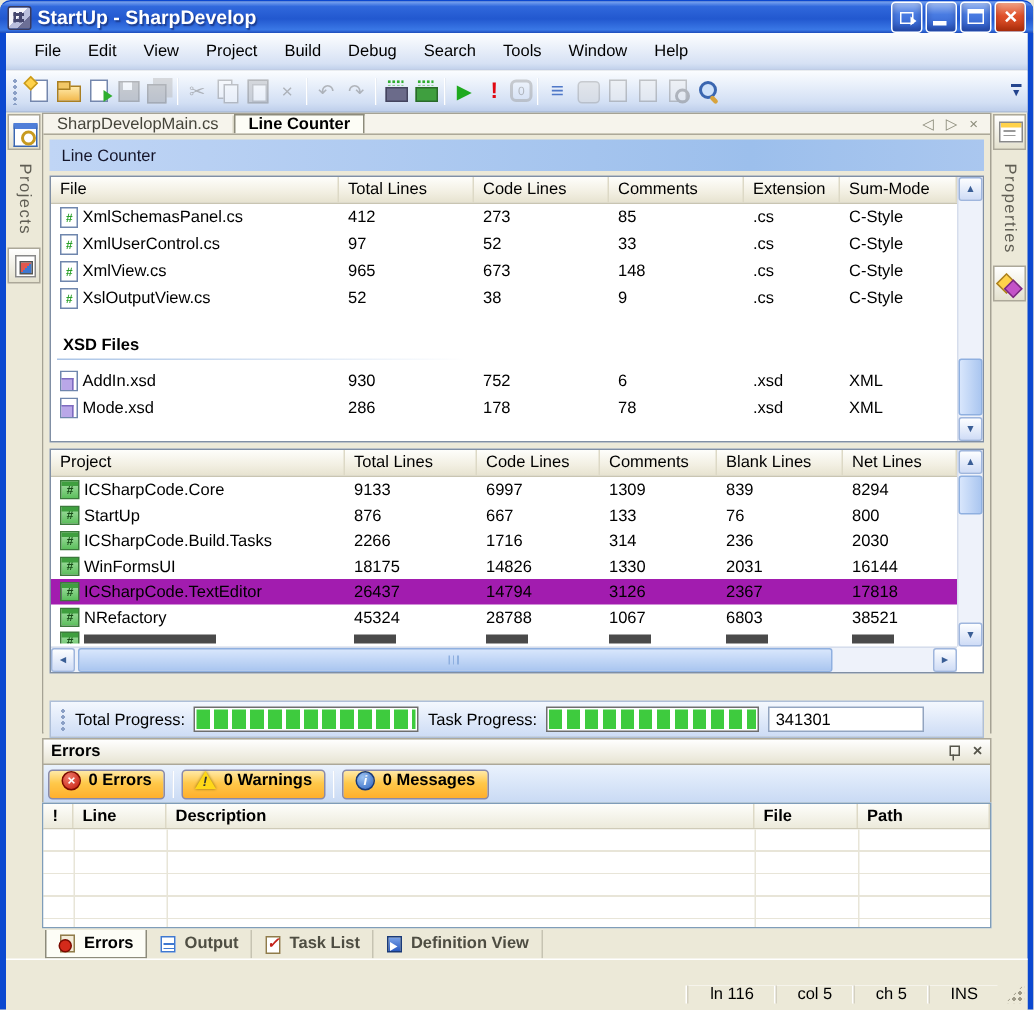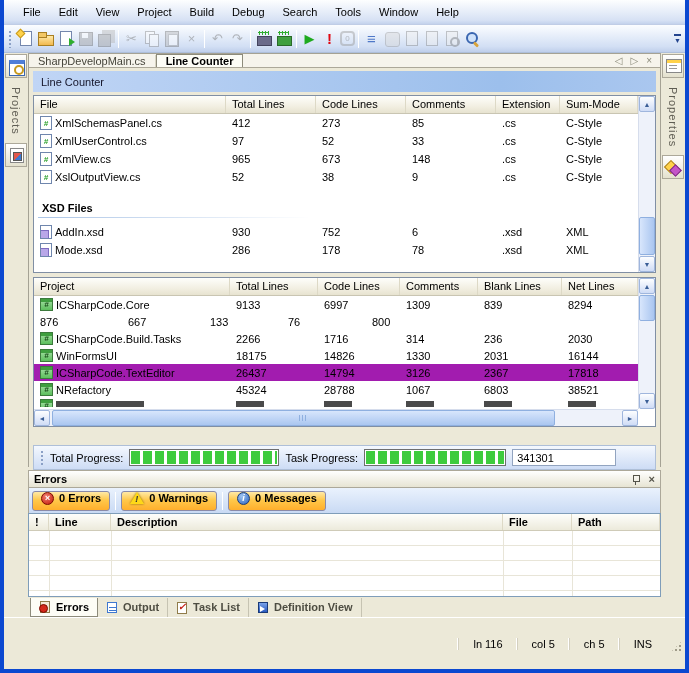--- a/index.html
+++ b/index.html
@@ -112,21 +112,21 @@
     background:#fff; border:1px solid #888;
     box-shadow:inset 0 3px 0 #ffd24a;}
   .si-props::after{ content:""; position:absolute; left:6px; top:9px; width:8px; height:5px;
     background:repeating-linear-gradient(0deg,#999 0 1px,transparent 1px 3px);}
   .si-toolbox::before{ content:""; position:absolute; left:3px; top:6px; width:8px; height:8px;
     background:#ffd24a; border:1px solid #a97f22; transform:rotate(45deg);}
   .si-toolbox::after{ content:""; position:absolute; right:3px; bottom:3px; width:7px; height:7px;
     background:#c453c8; border:1px solid #7a2a7e; transform:rotate(45deg);}
 
   .docarea{ flex:1; display:flex; flex-direction:column; border:1px solid #a5a294; background:#ece9d8;}
-  .tabbar{ height:22px; display:flex; align-items:center; background:#f6f4ec; }
+  .tabbar{ height:22px; display:flex; align-items:flex-end; background:#f6f4ec; }
   .tab{ display:flex; align-items:center; padding:0 9px; color:#45443a; border-right:1px solid #d8d5c4;}
   .tab.active{ background:#fdfdf6; border:1px solid #8d8b7b; border-bottom:none; color:#000; font-weight:bold;}
   .tabnav{ margin-left:auto; display:flex; align-items:center; gap:8px; padding-right:8px; color:#8b8b7a; font-size:10px;}
   .tabnav span{ cursor:default; }
 
   .page{ flex:1; border-top:1px solid #aca899; padding:3px 4px; display:flex; flex-direction:column; background:#ece9d8;}
   .lc-header{ height:21px; margin-bottom:3px; padding-left:8px; display:flex; align-items:center;
     background:linear-gradient(90deg,#c0d5f5,#9cbfec 75%,#aac7ef); color:#15152a;}
 
   .panel{ position:relative; background:#fff; border:1px solid #808fa4; }
@@ -247,20 +247,38 @@
   .sp{ padding:0 14px; border-left:1px solid #d4d0c0; box-shadow:-1px 0 0 #fff; white-space:nowrap;}
   .sgrip{ width:13px; height:13px; align-self:flex-end; margin-left:4px;
     background-image:radial-gradient(#9e9a88 1.2px, transparent 1.3px); background-size:4px 4px;
     clip-path:polygon(100% 0,100% 100%,0 100%);}
 </style>
 </head>
 <body>
 
 <div class="win">
 
+  <div class="titlebar">
+    <span class="app-icon"></span>
+    <span class="title-text">StartUp - SharpDevelop</span>
+    <div class="winbtns">
+      <span class="wbtn">
+          <i class="g-float"></i>
+        </span>
+      <span class="wbtn">
+          <i class="g-min"></i>
+        </span>
+      <span class="wbtn">
+          <i class="g-max"></i>
+        </span>
+      <span class="wbtn close">
+          <i class="g-close"></i>
+        </span>
+    </div>
+  </div>
 
   <div class="frame">
 
     <div class="menubar">
       <span class="mi">File</span>
       <span class="mi">Edit</span>
       <span class="mi">View</span>
       <span class="mi">Project</span>
       <span class="mi">Build</span>
       <span class="mi">Debug</span>
@@ -431,20 +449,24 @@
                     <i class="ic-proj"></i>
                     <span>ICSharpCode.Core</span>
                   </span>
                 <span class="cell pc2">9133</span>
                 <span class="cell pc3">6997</span>
                 <span class="cell pc4">1309</span>
                 <span class="cell pc5">839</span>
                 <span class="cell pc6">8294</span>
               </div>
               <div class="row">
+                <span class="cell pc1">
+                    <i class="ic-proj"></i>
+                    <span>StartUp</span>
+                  </span>
                 <span class="cell pc2">876</span>
                 <span class="cell pc3">667</span>
                 <span class="cell pc4">133</span>
                 <span class="cell pc5">76</span>
                 <span class="cell pc6">800</span>
               </div>
               <div class="row">
                 <span class="cell pc1">
                     <i class="ic-proj"></i>
                     <span>ICSharpCode.Build.Tasks</span>

